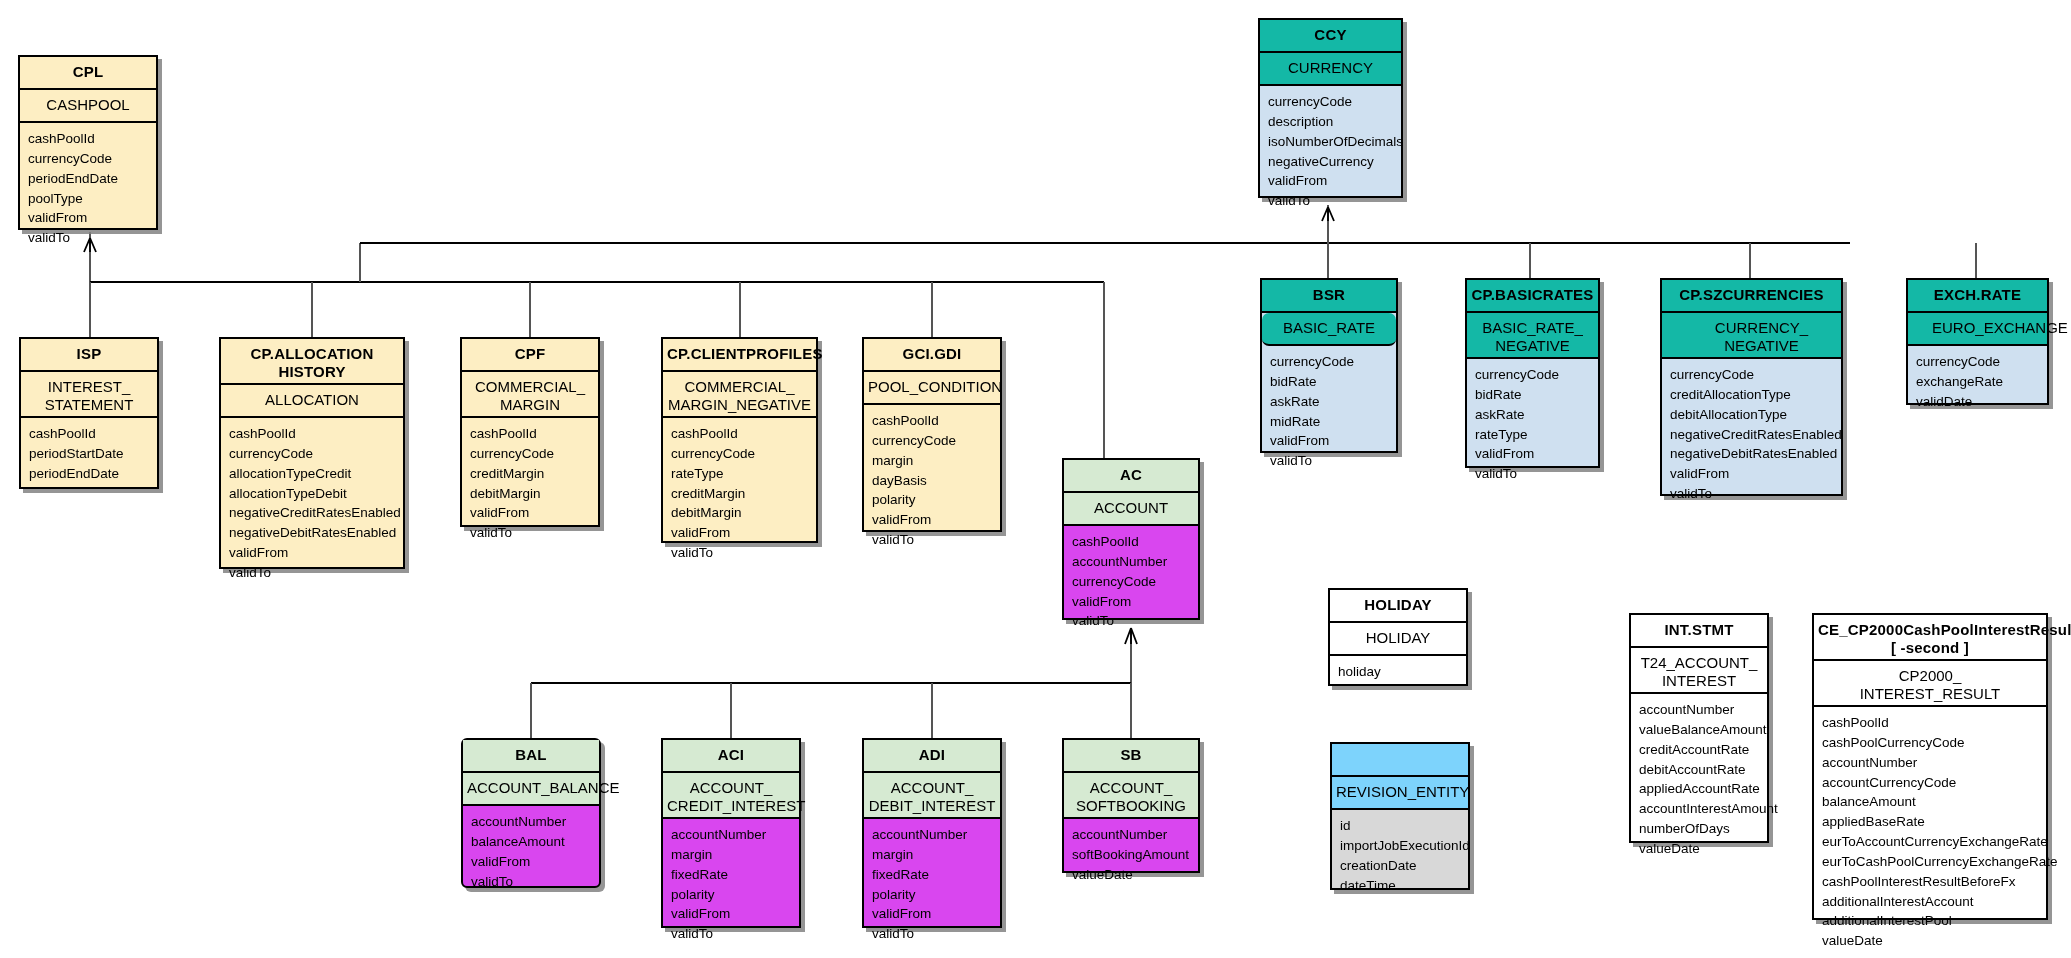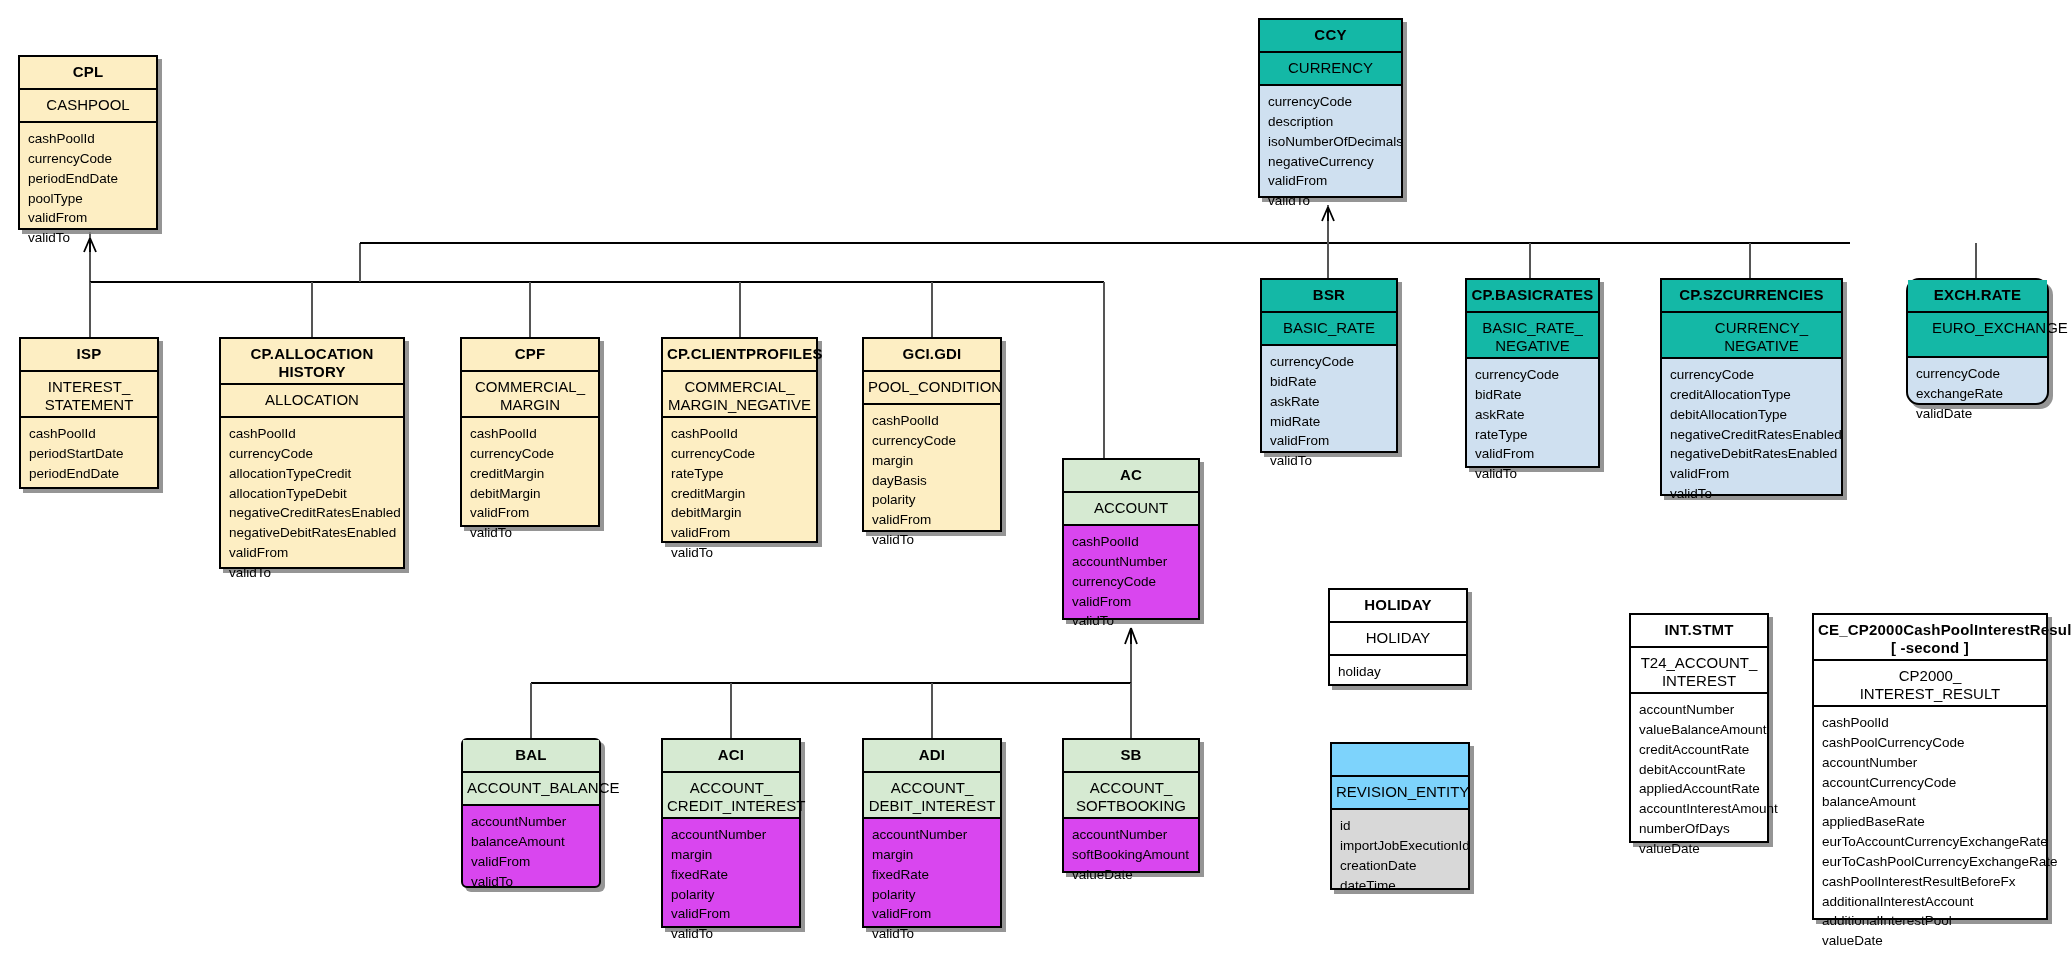--- a/index.html
+++ b/index.html
@@ -207,21 +207,21 @@
           <div>currencyCode</div>
           <div>description</div>
           <div>isoNumberOfDecimals</div>
           <div>negativeCurrency</div>
           <div>validFrom</div>
           <div>validTo</div>
         </div>
       </div>
       <div class="entity e-blue" style="left: 1260px; top: 278px; width: 138px; height: 175px;">
         <div class="hdr" style="height: 33px;">BSR</div>
-        <div class="sub" style="height: 33px;">BASIC_RATE</div>
+        <div class="sub" style="height: 33px; border-radius: 7px;">BASIC_RATE</div>
         <div class="attrs">
           <div>currencyCode</div>
           <div>bidRate</div>
           <div>askRate</div>
           <div>midRate</div>
           <div>validFrom</div>
           <div>validTo</div>
         </div>
       </div>
       <div class="entity e-blue" style="left: 1465px; top: 278px; width: 135px; height: 190px;">
@@ -242,23 +242,23 @@
         <div class="attrs">
           <div>currencyCode</div>
           <div>creditAllocationType</div>
           <div>debitAllocationType</div>
           <div>negativeCreditRatesEnabled</div>
           <div>negativeDebitRatesEnabled</div>
           <div>validFrom</div>
           <div>validTo</div>
         </div>
       </div>
-      <div class="entity e-blue" style="left: 1906px; top: 278px; width: 143px; height: 127px; border-radius: 13px;">
+      <div class="entity e-blue" style="left: 1906px; top: 278px; width: 143px; height: 127px;">
         <div class="hdr" style="height: 33px;">EXCH.RATE</div>
-        <div class="sub" style="height: 45px; padding-left: 24px;">EURO_EXCHANGE</div>
+        <div class="sub" style="height: 33px; padding-left: 24px;">EURO_EXCHANGE</div>
         <div class="attrs">
           <div>currencyCode</div>
           <div>exchangeRate</div>
           <div>validDate</div>
         </div>
       </div>
       <div class="entity e-green" style="left: 1062px; top: 458px; width: 138px; height: 162px;">
         <div class="hdr" style="height: 33px;">AC</div>
         <div class="sub" style="height: 33px;">ACCOUNT</div>
         <div class="attrs">

